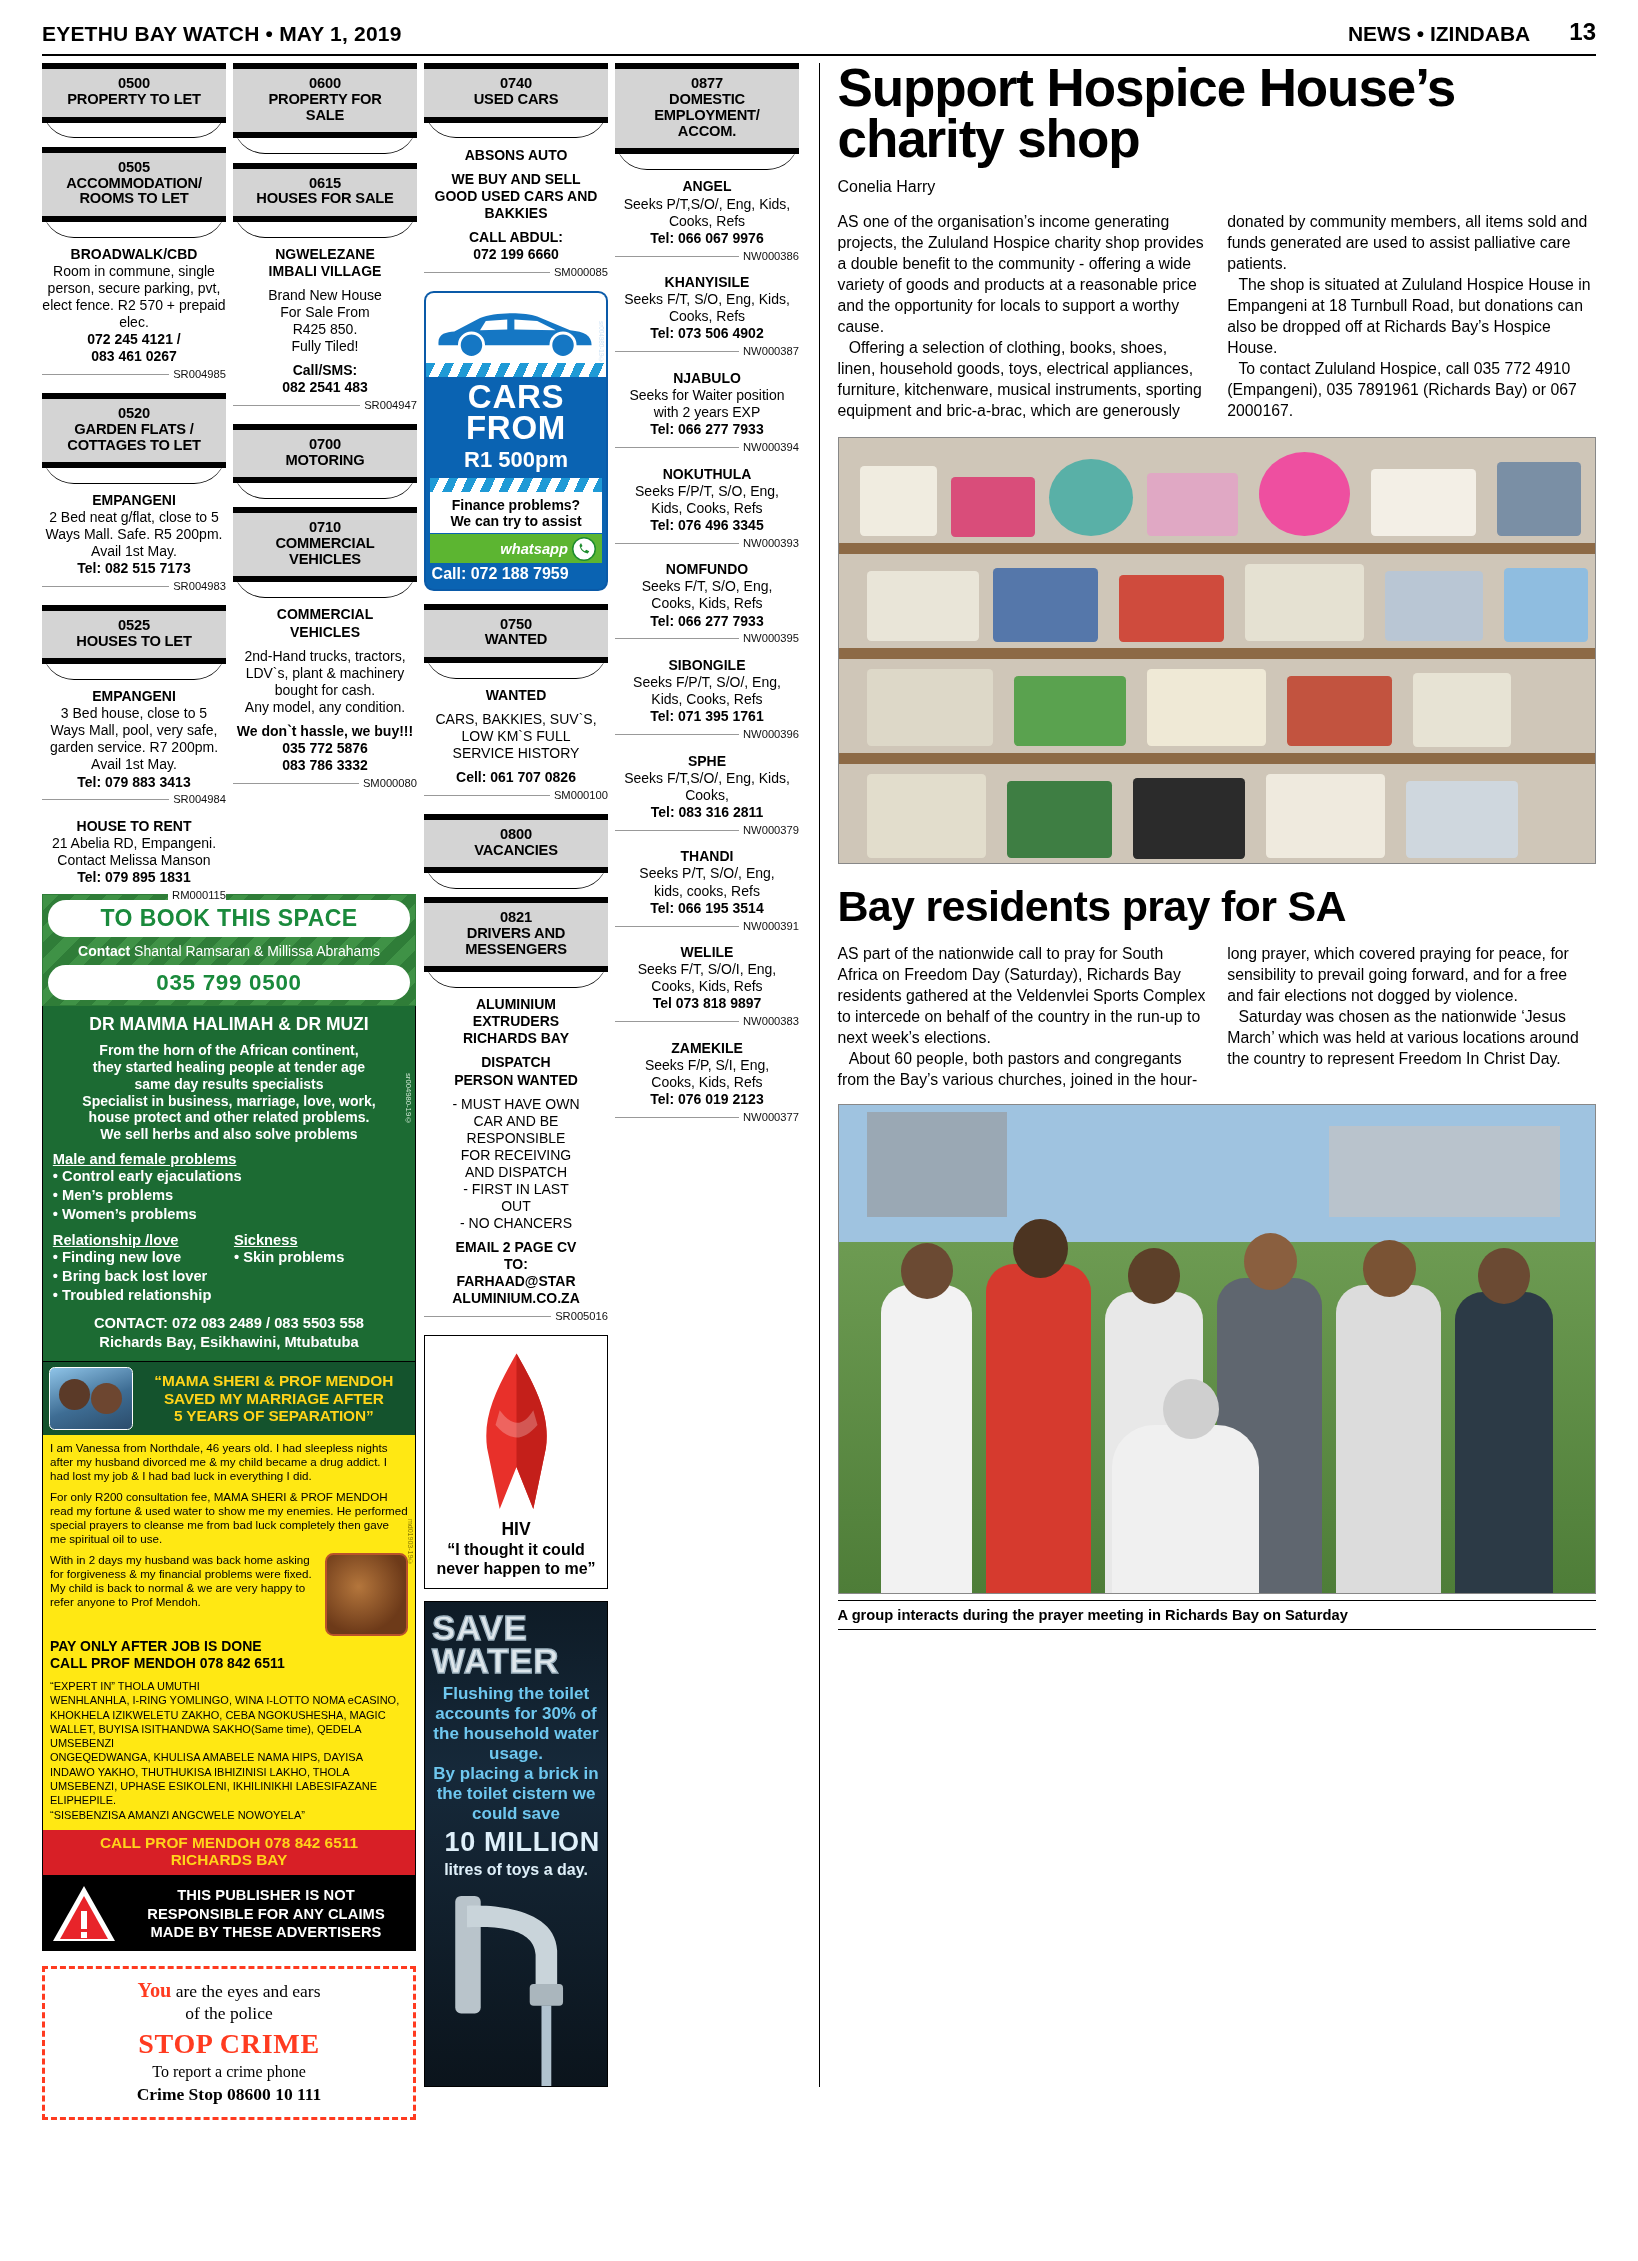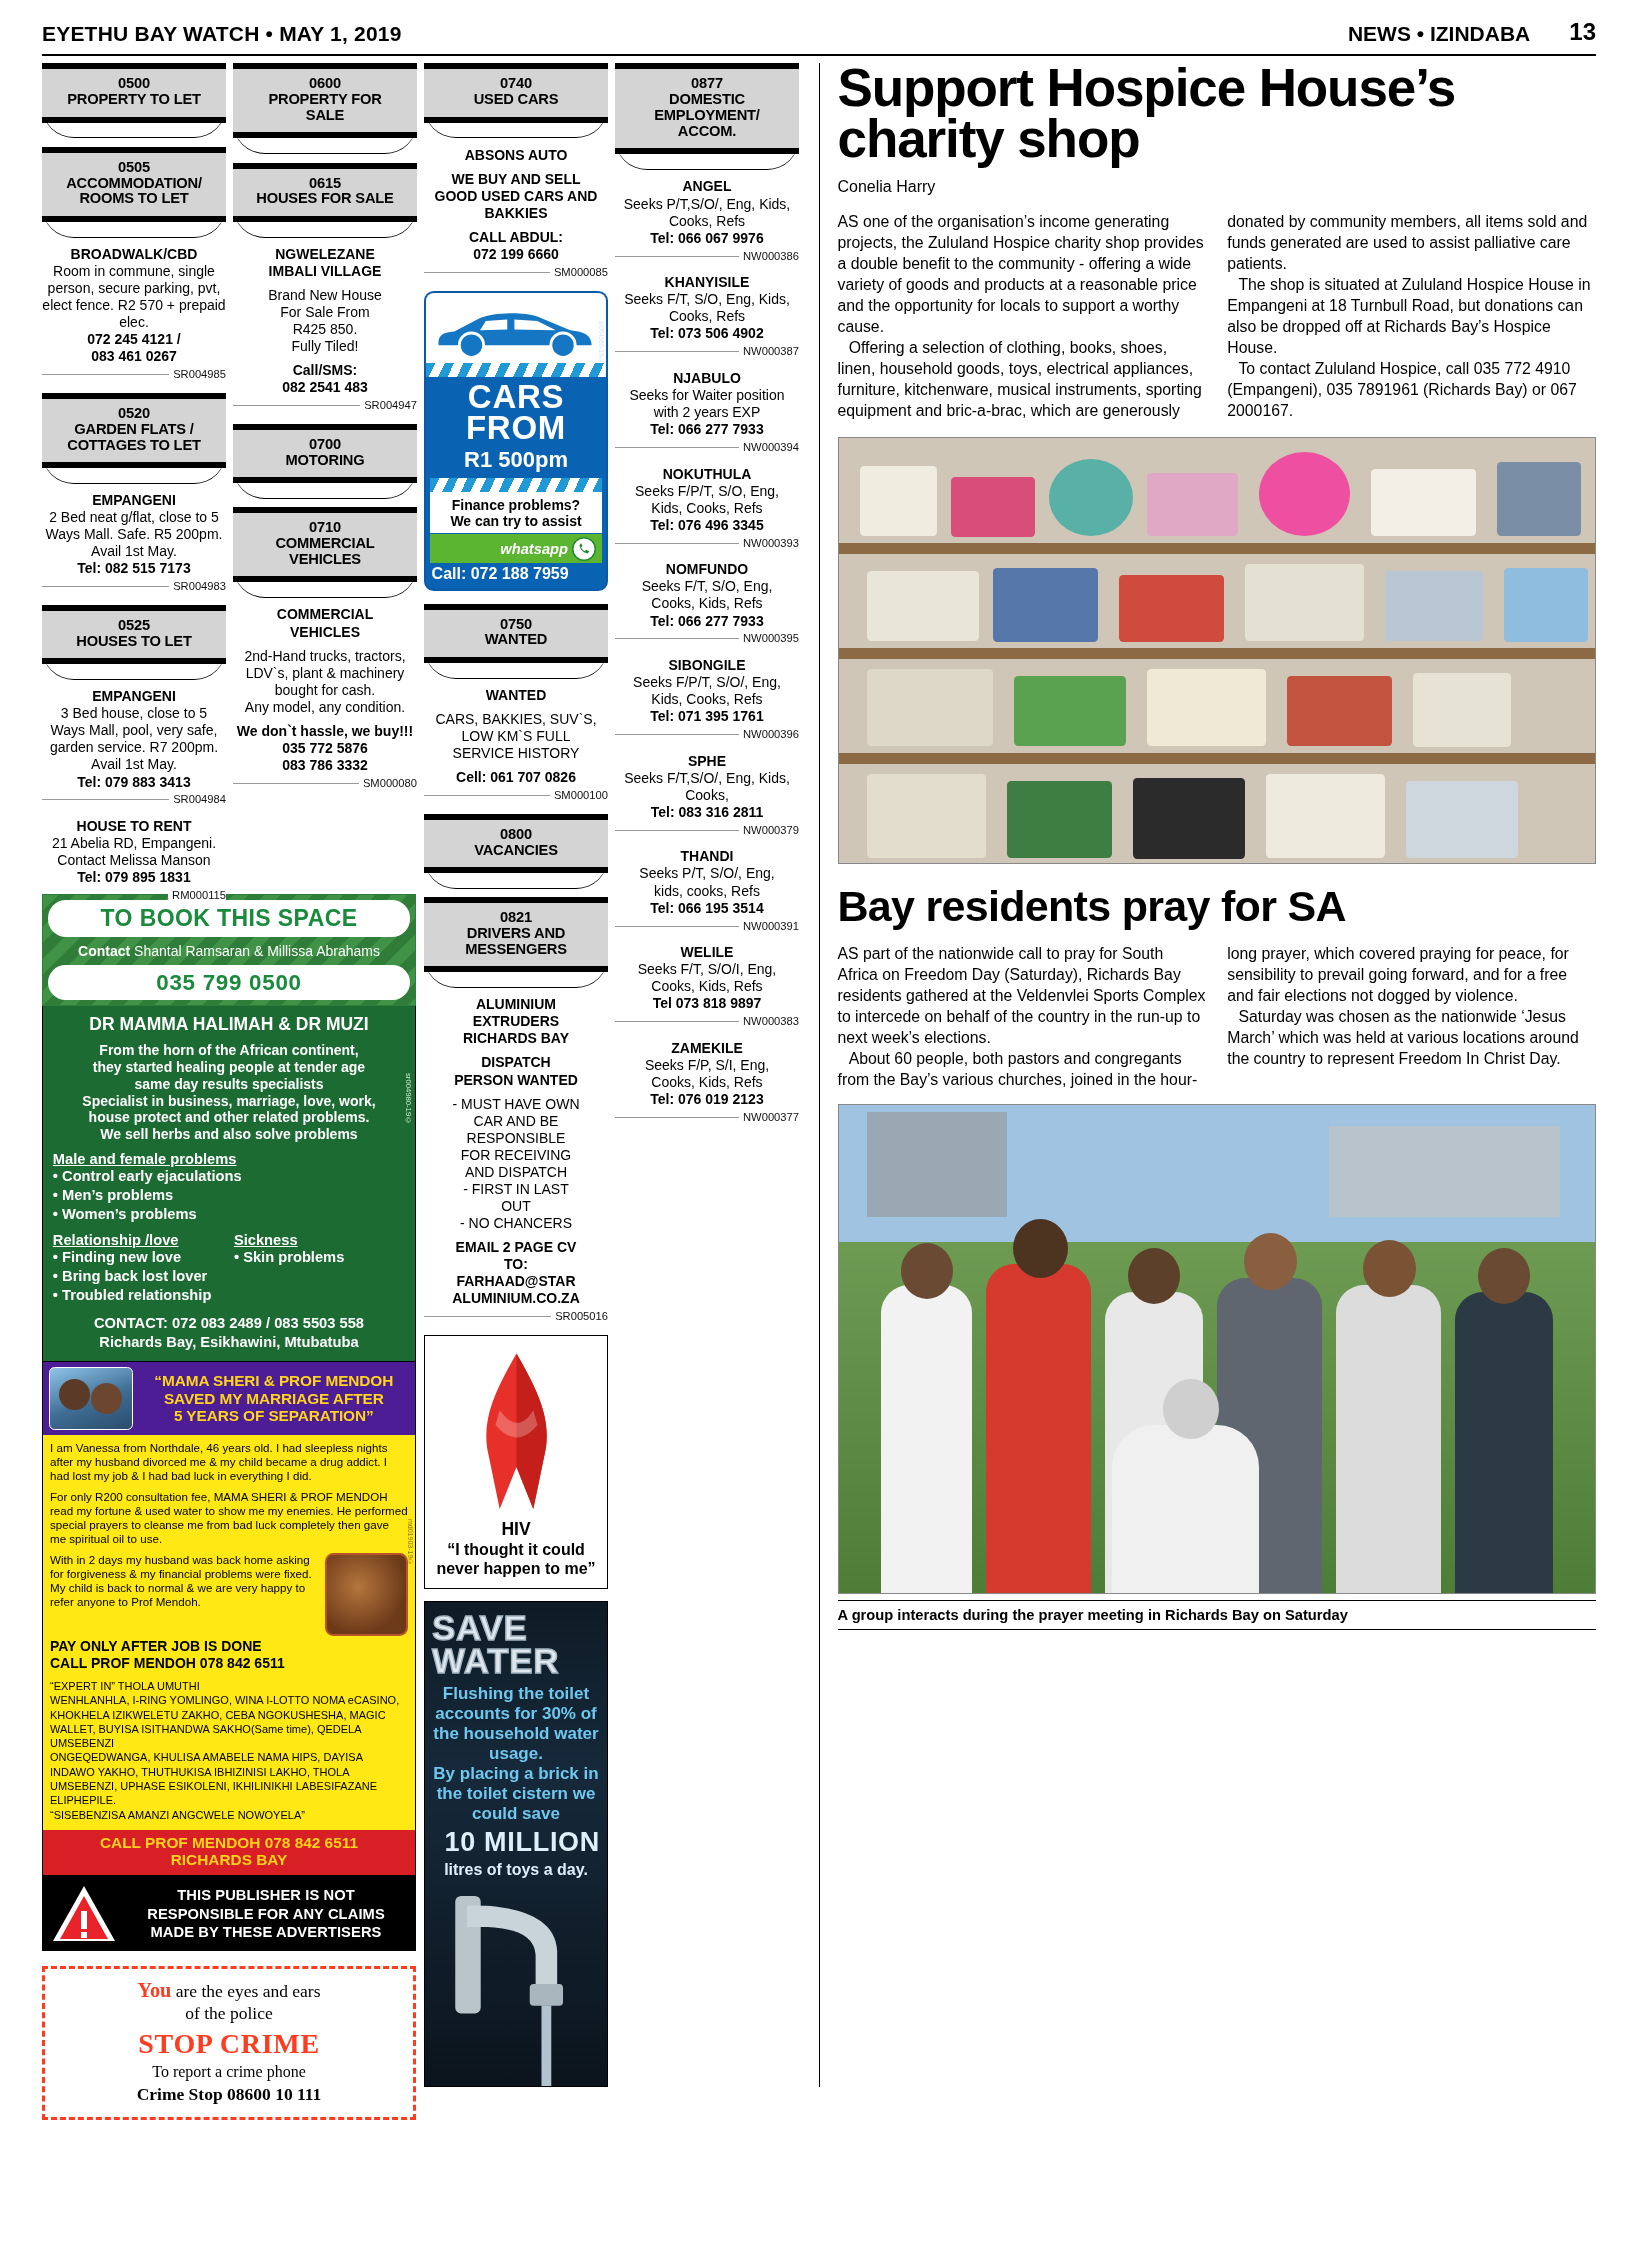--- a/index.html
+++ b/index.html
@@ -100,21 +100,21 @@
   .drmamma ul { list-style:none; font-size:14.7px; font-weight:bold; line-height:1.28; }
   .drmamma .cols { display:flex; gap:9.8px; }
   .drmamma .cols > div { flex:1; }
   .drmamma .contact { font-size:14.7px; font-weight:bold; margin-top:9.8px;
                       text-align:center; line-height:1.25; }
   .vcode { position:absolute; right:2.1px; top:67px; writing-mode:vertical-rl;
            font-size:7.7px; color:#cfe8d4; }
 
   
   .sheri { border:1.4px solid #000; border-top:none; }
-  .sheri .top { background:#4c1d95; display:flex; align-items:center; gap:5.6px;
+  .sheri .top { background:#14532d; display:flex; align-items:center; gap:5.6px;
                 padding:4.9px 5.6px; }
   .sheri .photo { width:84px; height:63px; border:1.4px solid #fff; border-radius:5.6px;
                   background:linear-gradient(160deg,#8fc4e8,#3e6d94 55%,#2b4c6b);
                   position:relative; overflow:hidden; flex:none;}
   .sheri .photo:before{content:"";position:absolute;width:31px;height:31px;border-radius:50%;
       background:#5b3a28;left:9.8px;top:11.2px;}
   .sheri .photo:after{content:"";position:absolute;width:31px;height:31px;border-radius:50%;
       background:#6d4630;right:9.8px;top:15.4px;}
   .sheri .head { color:#ffd41a; font-weight:bold; font-size:15.4px; text-align:center;
                  line-height:1.12; flex:1; letter-spacing:-0.1px;}

